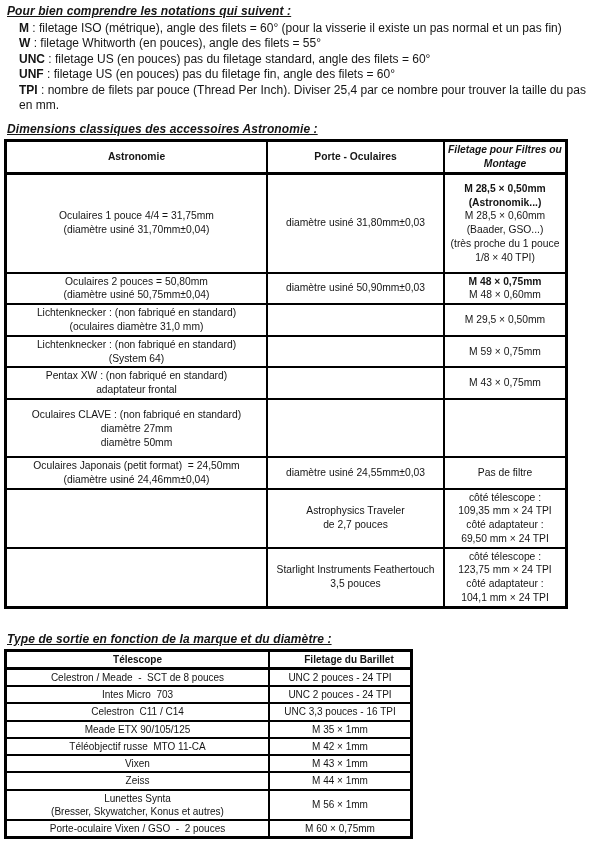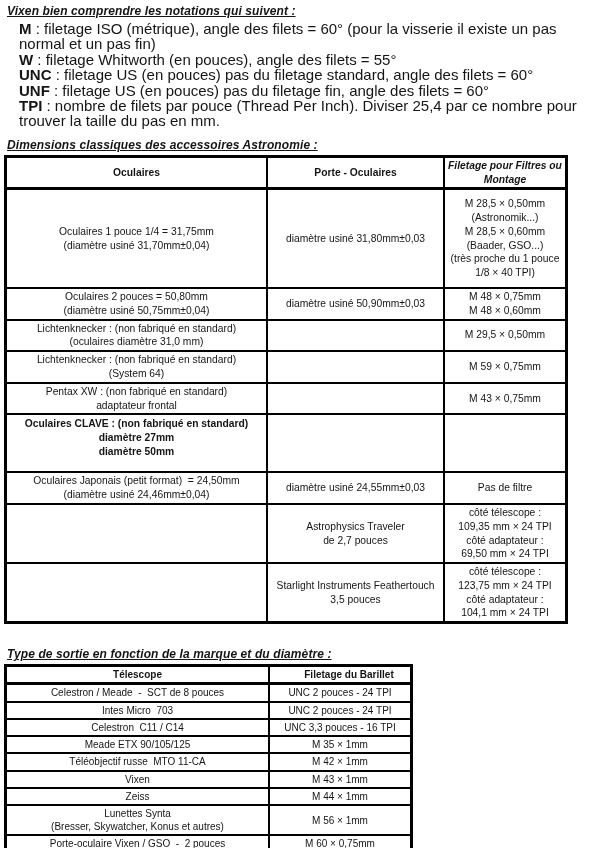--- a/index.html
+++ b/index.html
@@ -9,101 +9,101 @@
     color:#151515;
     overflow:hidden;
   }
   .page{padding:4px 6px 0 4px;}
 
   .h-title{
     font-weight:bold;font-style:italic;text-decoration:underline;
     font-size:12px;line-height:14px;margin:0 0 3px 3px;
     letter-spacing:0.1px;
   }
-  .defs{margin:2px 0 9px 15px;font-size:15px;line-height:15.4px;}
+  .defs{margin:2px 0 9px 15px;font-size:12px;line-height:15.4px;}
   .def{white-space:pre-wrap;}
   .def b{font-weight:bold;}
 
   .s2{margin-top:23px;}
 
   table{
     border-collapse:collapse;table-layout:fixed;
     border:3px solid #000;
   }
   th,td{
     border:2px solid #000;
     text-align:center;vertical-align:middle;
     padding:1px 2px;
     font-weight:normal;
   }
   thead th{font-weight:bold;}
   thead tr th{border-bottom:3px solid #000;}
   .ln{white-space:pre-wrap;}
-  .b{font-weight:normal;}
+  .b{font-weight:bold;}
 
   
   #table1{width:551px;font-size:10.3px;line-height:13.8px;}
   #table1 th:nth-child(1){width:255px;}
   #table1 th:nth-child(2){width:171px;}
   #table1 th:nth-child(3){width:116px;font-style:italic;}
   #table1 thead tr{height:30px;}
   #table1 tbody tr:nth-child(1){height:99px;}
   #table1 tbody tr:nth-child(2){height:28px;}
   #table1 tbody tr:nth-child(3){height:29px;}
   #table1 tbody tr:nth-child(4){height:28px;}
   #table1 tbody tr:nth-child(5){height:28px;}
   #table1 tbody tr:nth-child(6){height:58px;}
-  #table1 tbody tr:nth-child(6) td{vertical-align:top;padding-top:2px;font-weight:bold;}
+  #table1 tbody tr:nth-child(6) td{vertical-align:top;padding-top:8px;}
   #table1 tbody tr:nth-child(7){height:29px;}
   #table1 tbody tr:nth-child(8){height:56px;}
   #table1 tbody tr:nth-child(9){height:57px;}
 
   
   #table2{width:375px;font-size:10px;line-height:13.2px;}
   #table2 th:nth-child(1){width:257px;}
   #table2 th:nth-child(2){width:118px;padding-left:20px;}
   #table2 thead tr{height:17px;}
   #table2 tbody tr{height:15px;}
   #table2 tbody tr:nth-child(10){height:29px;font-family:Liberation Mono, monospace;}
 </style>
 </head>
 <body>
 
 <div class="page">
 
-  <div class="h-title">Vixen bien comprendre les notations qui suivent :</div>
+  <div class="h-title">Pour bien comprendre les notations qui suivent :</div>
 
   <div class="defs" id="defs">
       <div class="def"><b>M</b><span> : filetage ISO (métrique), angle des filets = 60° (pour la visserie il existe un pas normal et un pas fin)</span></div>
       <div class="def"><b>W</b><span> : filetage Whitworth (en pouces), angle des filets = 55°</span></div>
       <div class="def"><b>UNC</b><span> : filetage US (en pouces) pas du filetage standard, angle des filets = 60°</span></div>
       <div class="def"><b>UNF</b><span> : filetage US (en pouces) pas du filetage fin, angle des filets = 60°</span></div>
       <div class="def"><b>TPI</b><span> : nombre de filets par pouce (Thread Per Inch). Diviser 25,4 par ce nombre pour trouver la taille du pas en mm.</span></div>
     </div>
 
   <div class="h-title">Dimensions classiques des accessoires Astronomie :</div>
 
   <table id="table1">
       <thead>
         <tr>
           <th>
-            <div class="ln">Oculaires</div>
+            <div class="ln">Astronomie</div>
           </th>
           <th>
             <div class="ln">Porte - Oculaires</div>
           </th>
           <th>
             <div class="ln">Filetage pour Filtres ou Montage</div>
           </th>
         </tr>
       </thead>
       <tbody>
         <tr>
           <td>
-            <div class="ln">Oculaires 1 pouce 1/4 = 31,75mm</div>
+            <div class="ln">Oculaires 1 pouce 4/4 = 31,75mm</div>
             <div class="ln">(diamètre usiné 31,70mm±0,04)</div>
           </td>
           <td>
             <div class="ln">diamètre usiné 31,80mm±0,03</div>
           </td>
           <td>
             <div class="ln b">M 28,5 × 0,50mm</div>
             <div class="ln b">(Astronomik...)</div>
             <div class="ln">M 28,5 × 0,60mm</div>
             <div class="ln">(Baader, GSO...)</div>

